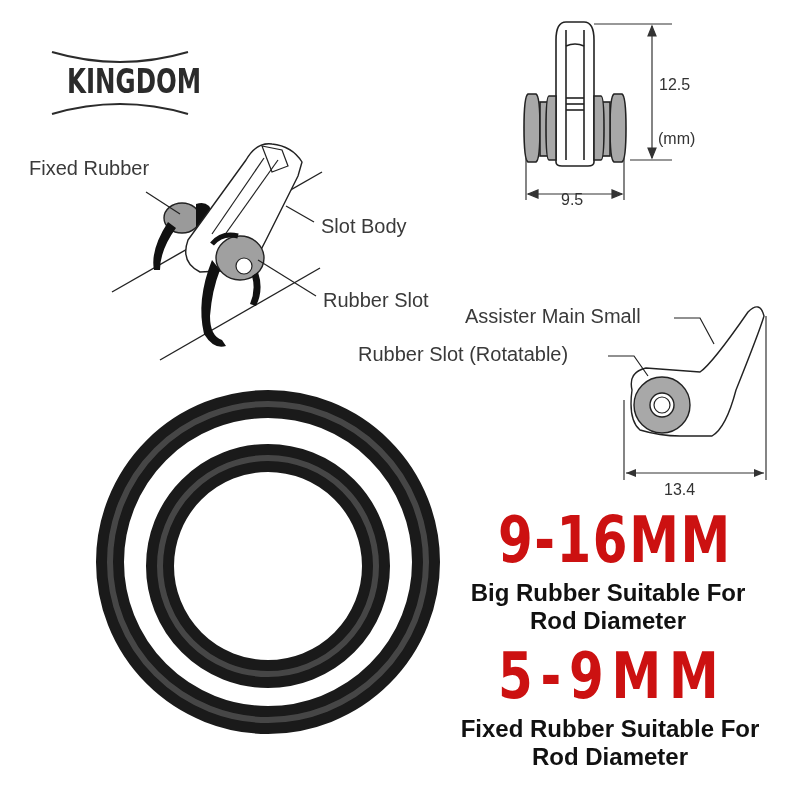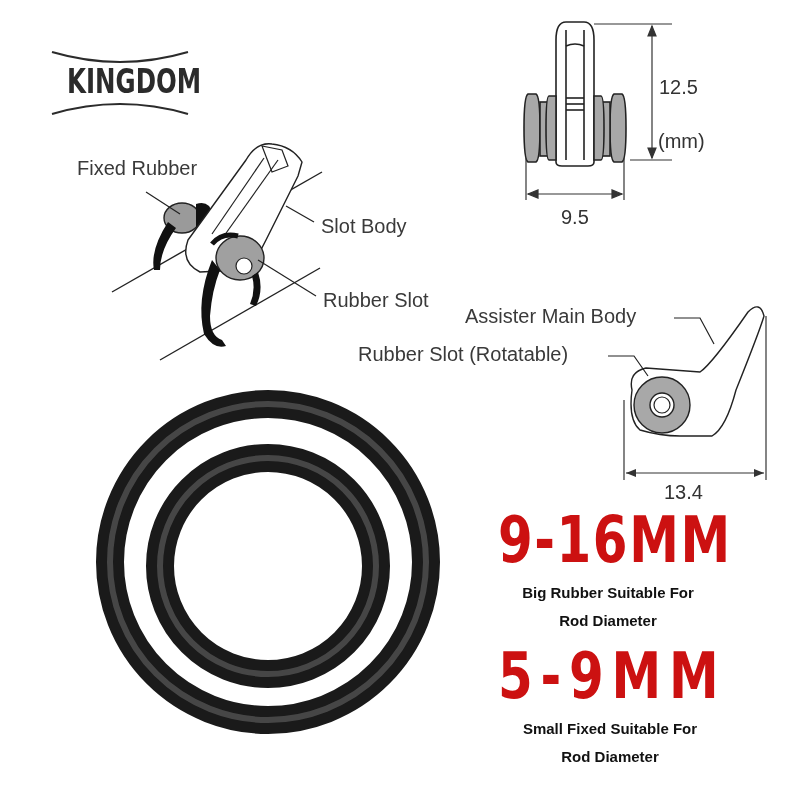--- a/index.html
+++ b/index.html
@@ -1,21 +1,21 @@
 <!DOCTYPE html>
 <html><head>
   <meta charset="utf-8">
   <style>
     html, body { margin: 0; padding: 0; background: #ffffff; }
     body { width: 800px; height: 800px; position: relative; overflow: hidden; font-family: "Liberation Sans", sans-serif; color: #333; }
     .abs { position: absolute; }
     .label { font-family: "Liberation Sans", sans-serif; font-size: 20px; color: #3a3a3a; white-space: nowrap; }
-    .dim { font-family: "Liberation Sans", sans-serif; font-size: 20px; color: #333; white-space: nowrap; }
+    .dim { font-family: "Liberation Sans", sans-serif; font-size: 16px; color: #333; white-space: nowrap; }
     .big-red { font-family: "DejaVu Sans", sans-serif; font-weight: bold; color: #cc1111; letter-spacing: 2px; white-space: nowrap; transform: scaleX(0.78); transform-origin: left top; line-height: 1; }
-    .desc { font-family: "Liberation Sans", sans-serif; font-weight: bold; font-size: 15px; color: #111; text-align: center; line-height: 30px; white-space: nowrap; }
+    .desc { font-family: "Liberation Sans", sans-serif; font-weight: bold; font-size: 24px; color: #111; text-align: center; line-height: 30px; white-space: nowrap; }
     .logo-text { font-family: "DejaVu Sans", sans-serif; font-weight: bold; color: #2b2b2b; font-size: 34px; letter-spacing: 0px; transform: scaleX(0.72); transform-origin: left top; line-height: 1; }
     svg { position: absolute; left: 0; top: 0; }
   </style>
 </head>
 <body>
 
 <svg width="800" height="800" viewBox="0 0 800 800">
   <defs>
     <radialGradient id="ringGrad" cx="50%" cy="50%" r="50%">
       <stop offset="0%" stop-color="#000"></stop>
@@ -109,29 +109,29 @@
   <g>
     <circle cx="268" cy="566" r="108" fill="none" stroke="#1a1a1a" stroke-width="28"></circle>
     <circle cx="268" cy="566" r="108" fill="none" stroke="#5a5a5a" stroke-width="6" opacity="0.7"></circle>
   </g>
 </svg>
 
 <div class="abs logo-text" style="left:67px; top:64px;">KINGDOM</div>
 
 <div class="abs dim" style="left:659px; top:76px;">12.5</div>
 <div class="abs dim" style="left:658px; top:130px;">(mm)</div>
-<div class="abs dim" style="left:561px; top:206px;">9.5</div>
+<div class="abs dim" style="left:561px; top:191px;">9.5</div>
 
-<div class="abs label" style="left:29px; top:157px;margin-left:48px;">Fixed Rubber</div>
+<div class="abs label" style="left:29px; top:157px;">Fixed Rubber</div>
 <div class="abs label" style="left:321px; top:215px;">Slot Body</div>
 <div class="abs label" style="left:323px; top:289px;">Rubber Slot</div>
 
-<div class="abs label" style="left:465px; top:305px;">Assister Main Body</div>
+<div class="abs label" style="left:465px; top:305px;">Assister Main Small</div>
 <div class="abs label" style="left:358px; top:343px;">Rubber Slot (Rotatable)</div>
 <div class="abs dim" style="left:664px; top:481px;">13.4</div>
 
 <div class="abs big-red" style="left:498px; top:508px; font-size:64px;">9-16MM</div>
 <div class="abs desc" style="left:458px; top:578px; width:300px;">Big Rubber Suitable For</div>
 <div class="abs desc" style="left:458px; top:606px; width:300px;">Rod Diameter</div>
 
 <div class="abs big-red" style="left:498px; top:644px; font-size:64px; letter-spacing:10px;">5-9MM</div>
-<div class="abs desc" style="left:450px; top:714px; width:320px;">Small Fixed Suitable For</div>
+<div class="abs desc" style="left:450px; top:714px; width:320px;">Fixed Rubber Suitable For</div>
 <div class="abs desc" style="left:450px; top:742px; width:320px;">Rod Diameter</div>
 
 </body></html>

